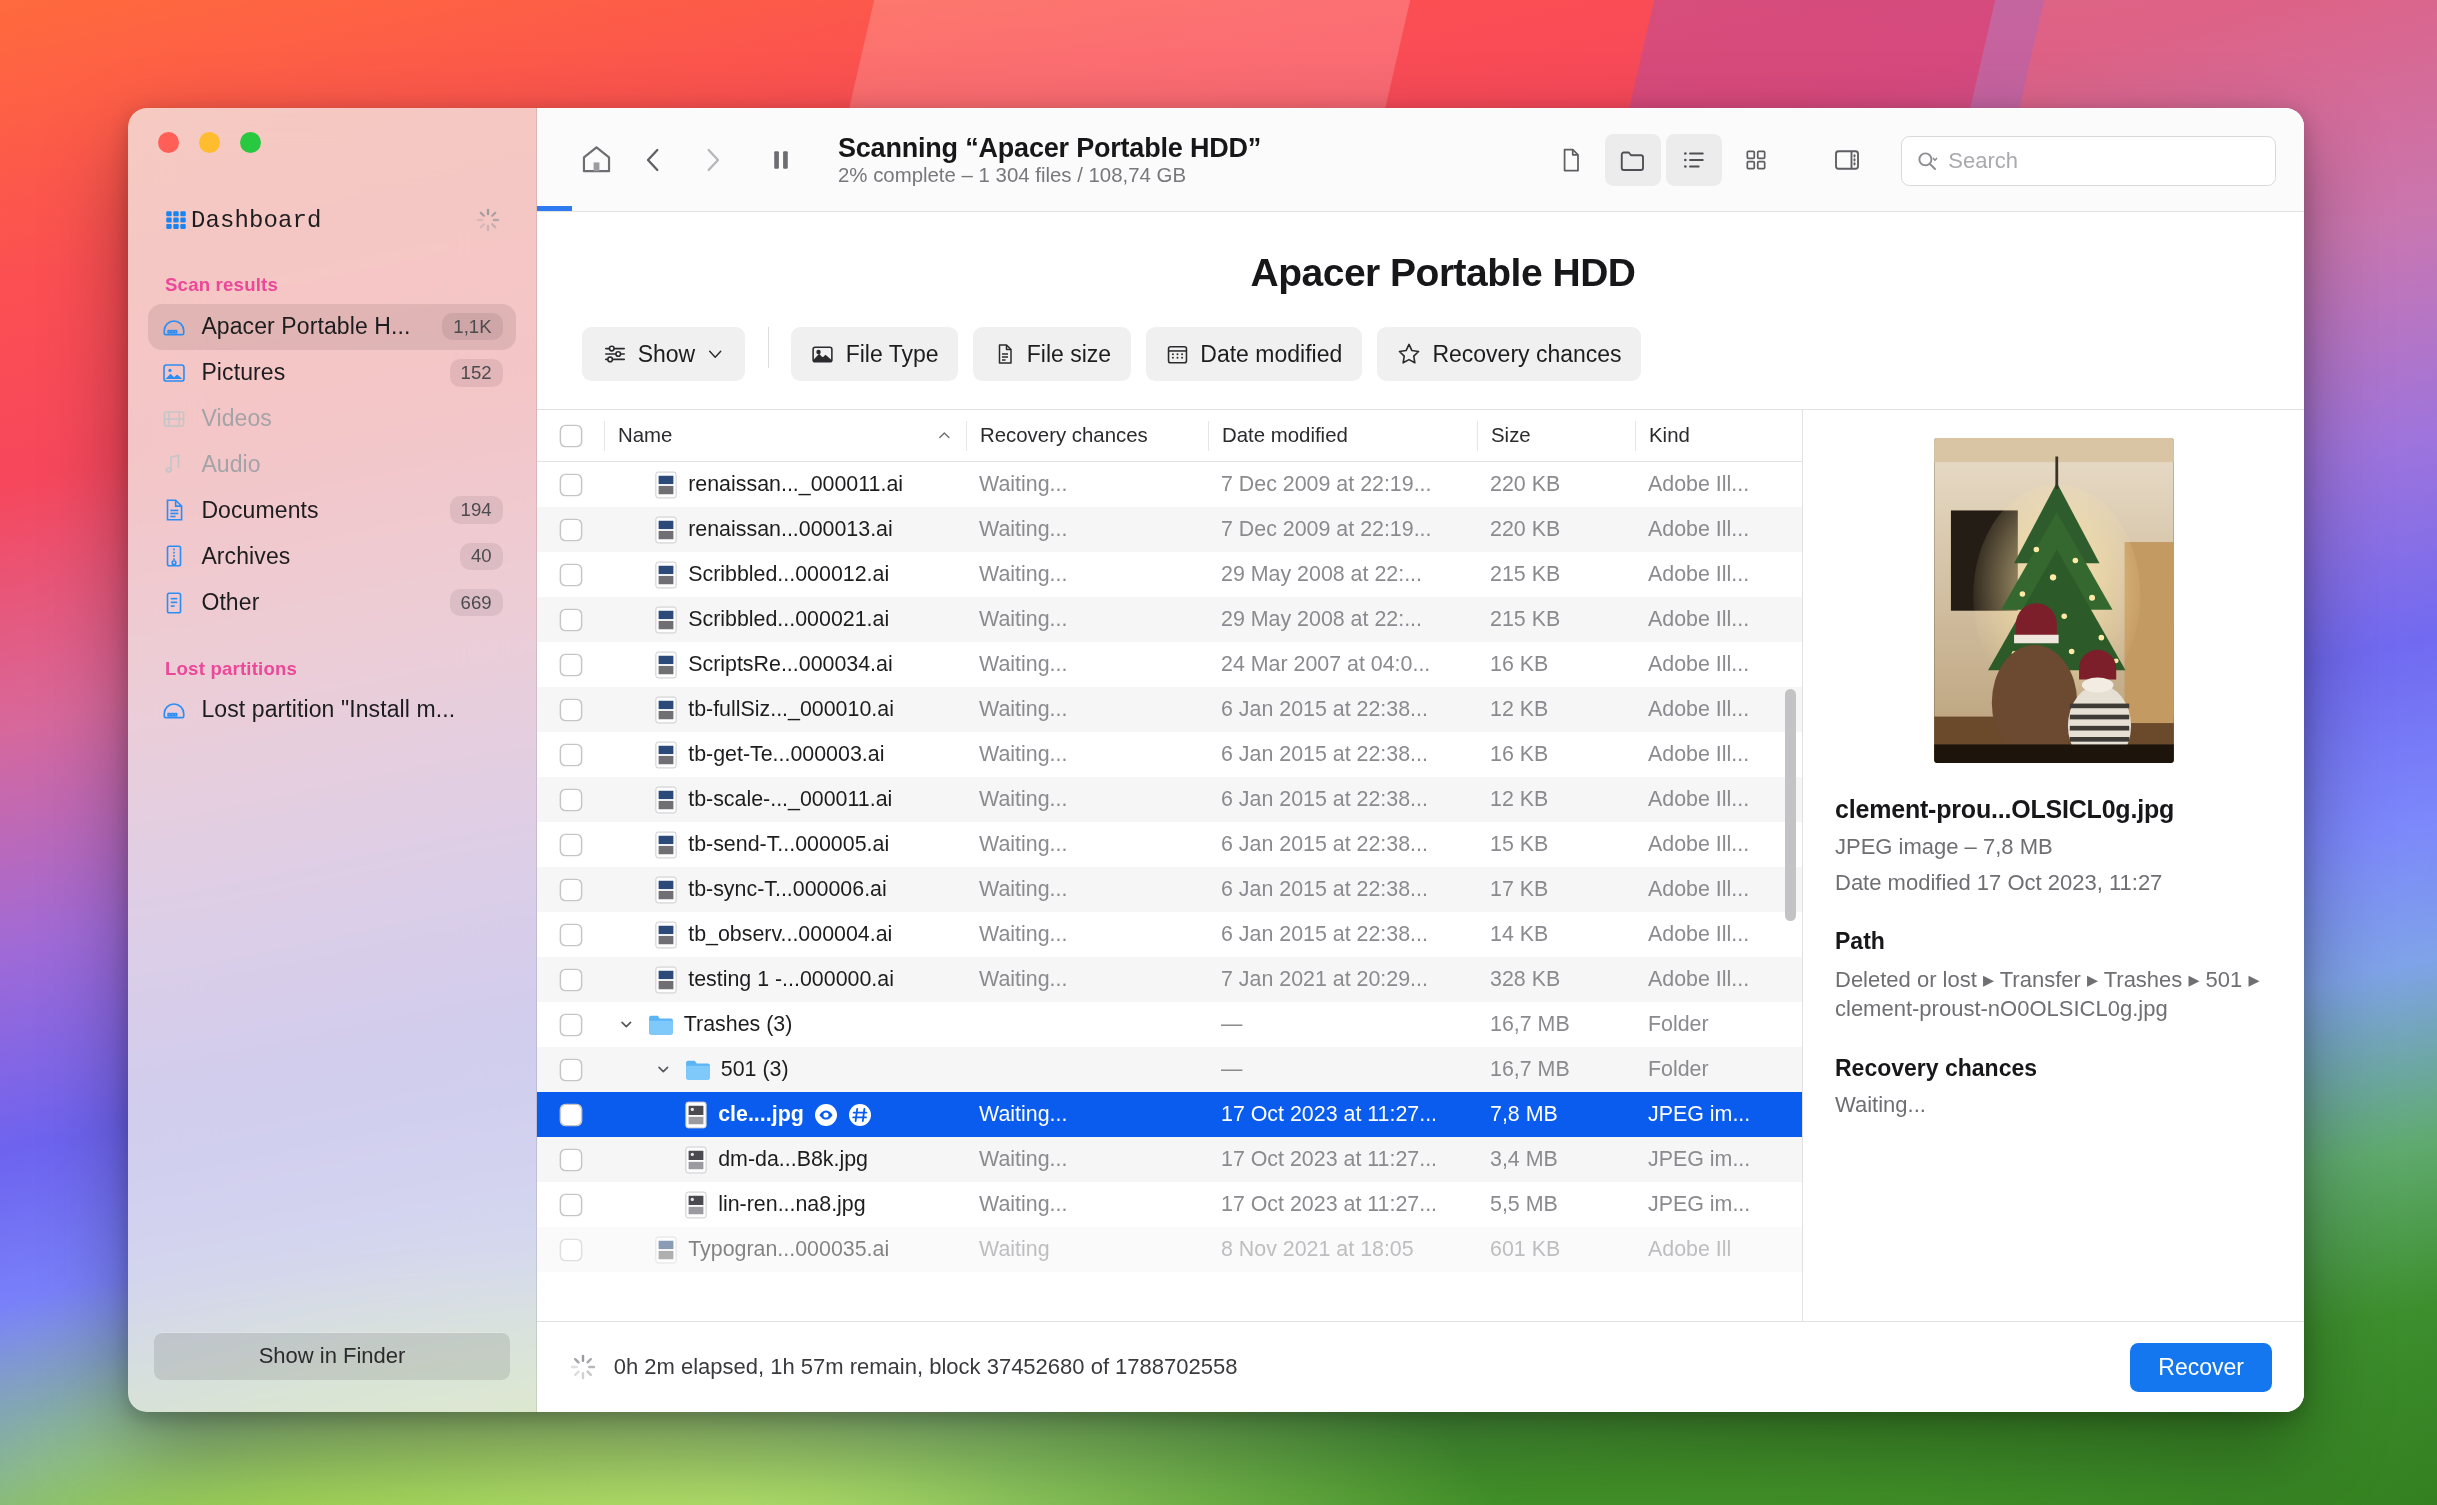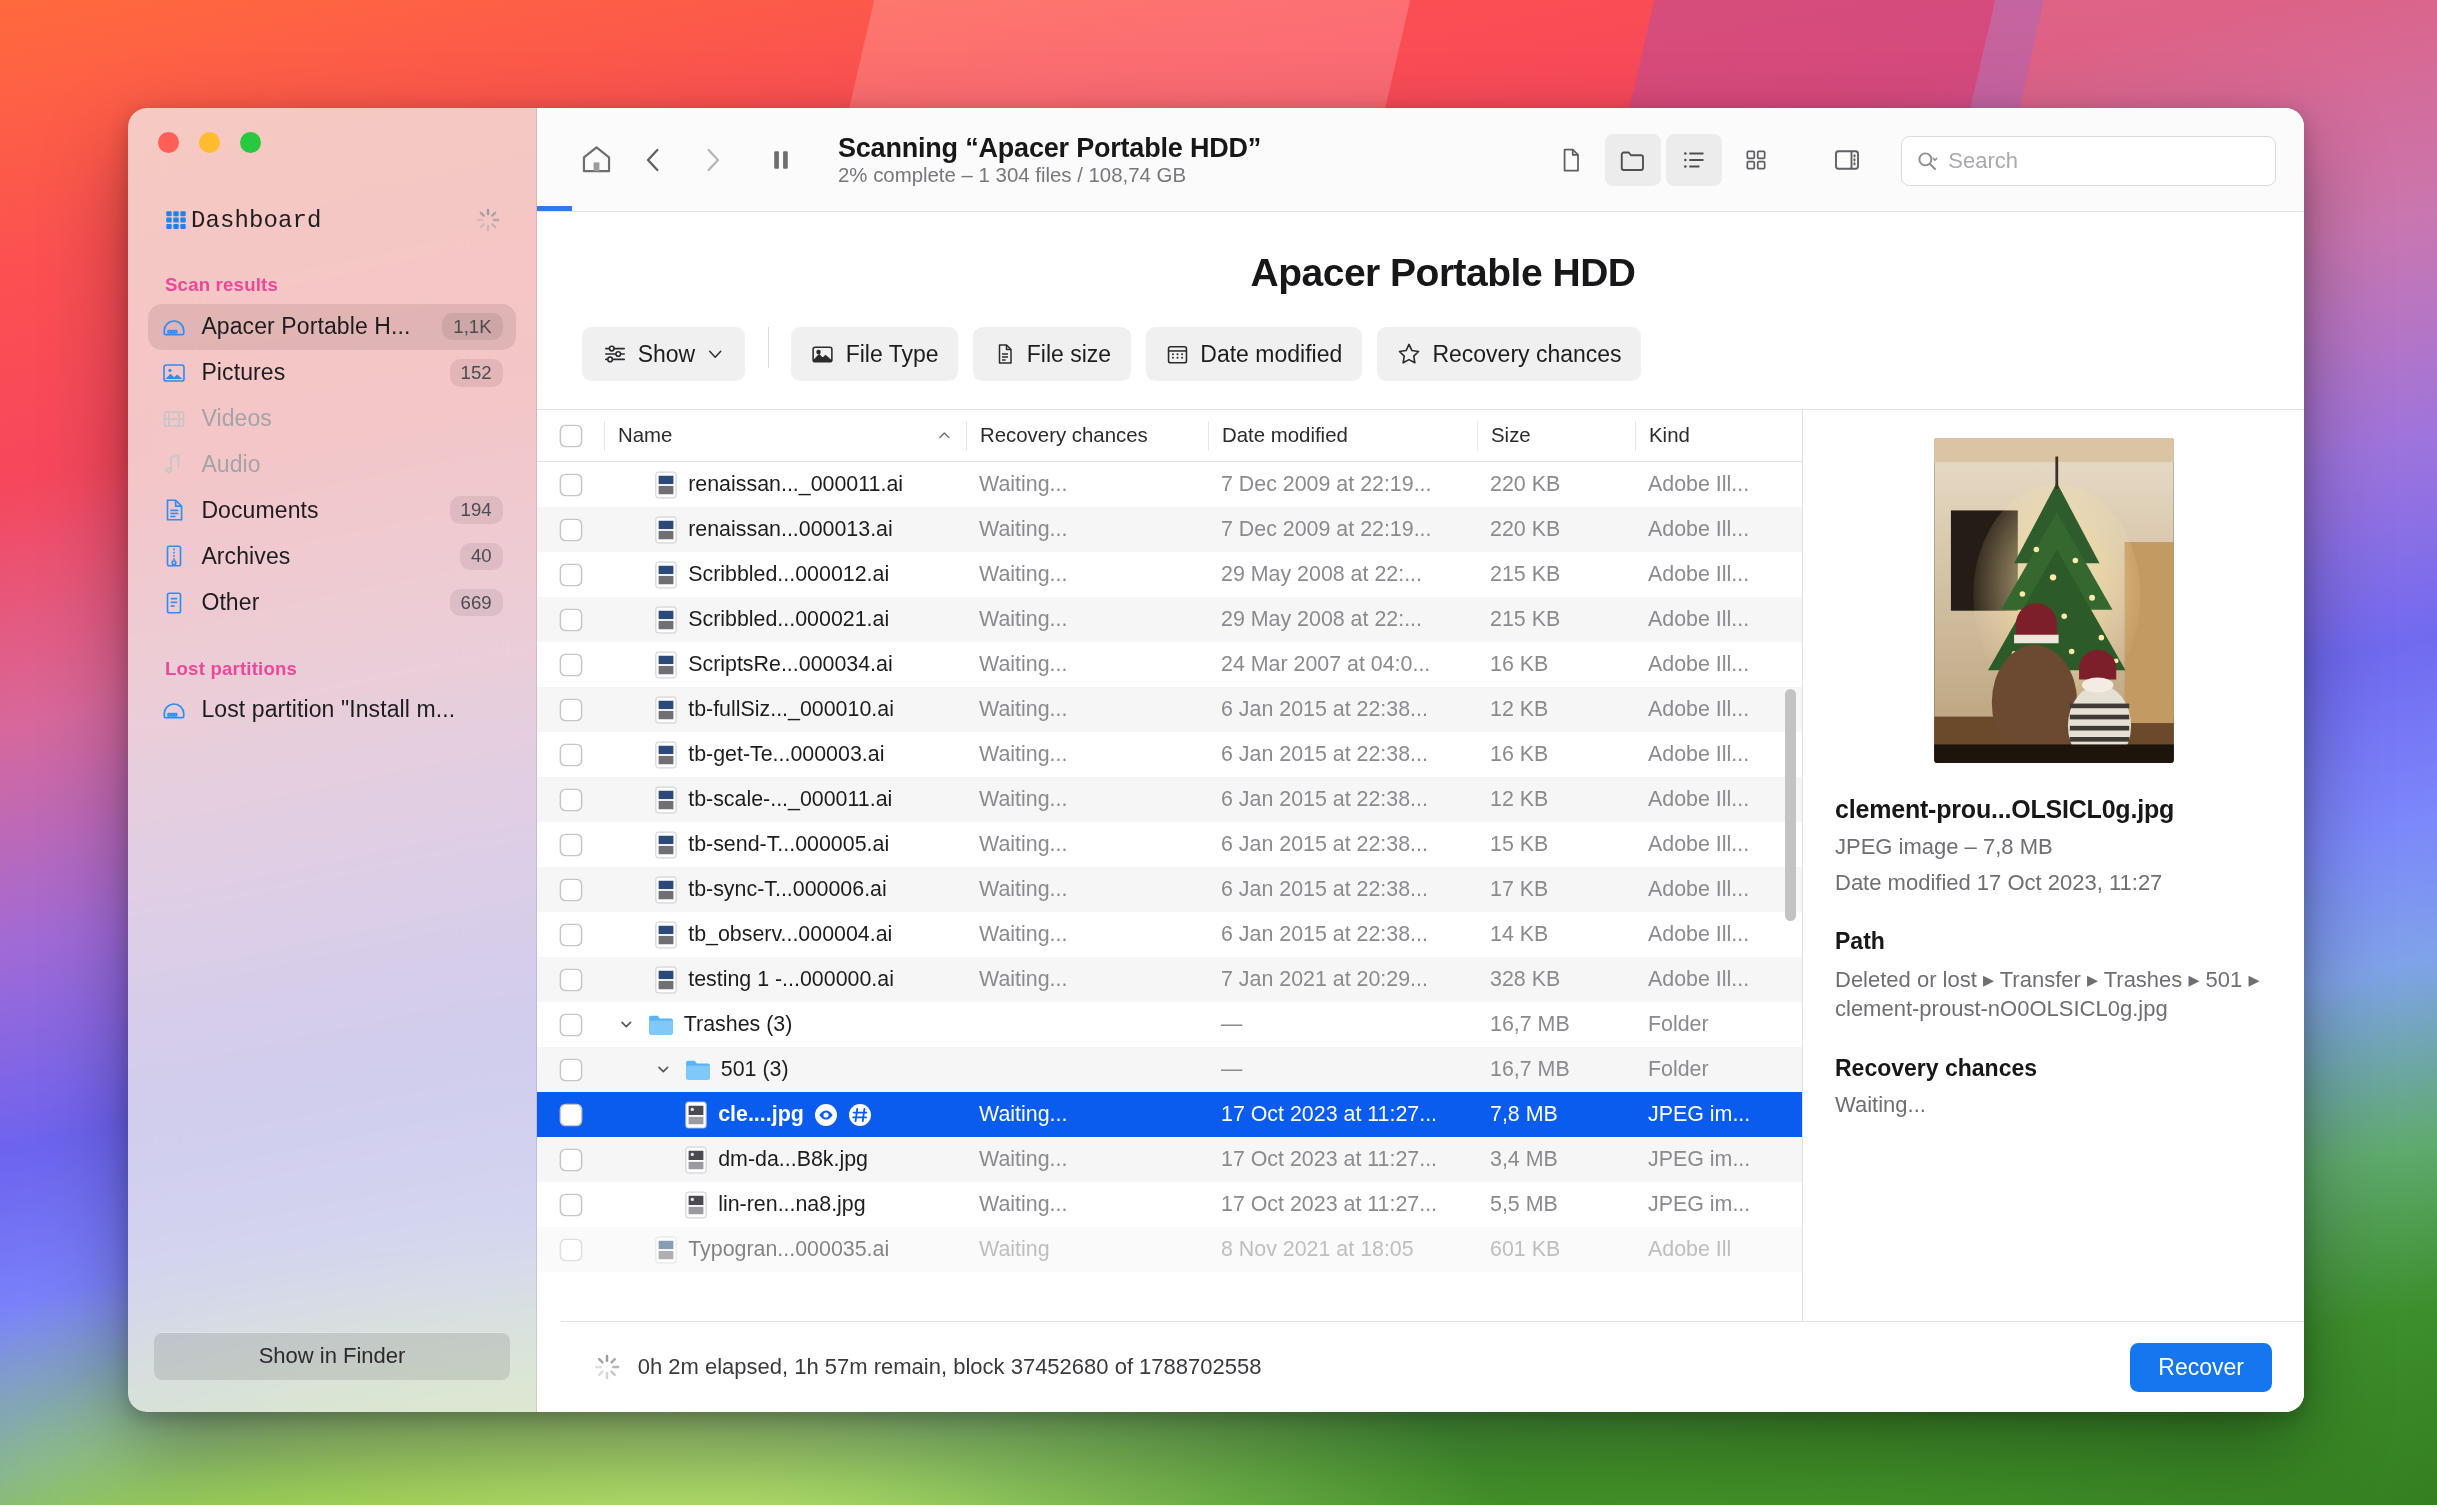--- a/index.html
+++ b/index.html
@@ -195,21 +195,21 @@
   }
   .d-title { font-size: 25px; font-weight: 700; color: #17171a; letter-spacing: -0.2px;
              white-space: nowrap; overflow: hidden; text-overflow: ellipsis; }
   .d-line { font-size: 22px; color: #6e6e73; margin-top: 10.2px; }
   .d-head { font-size: 23px; font-weight: 700; color: #17171a; margin-top: 32px; }
   .d-path { font-size: 22px; color: #6e6e73; margin-top: 9.3px; line-height: 1.33; word-break: break-word; }
 
   
   .statusbar {
     height: 91px; flex: 0 0 91px; border-top: 0.9px solid #e1e1e1;
-    display: flex; align-items: center; padding: 0 32px 0 32px; gap: 16.7px; background: #fff; margin-left: 24px;
+    display: flex; align-items: center; padding: 0 32px 0 32px; gap: 16.7px; background: #fff;
   }
   .status-text { font-size: 22px; color: #3a3a3e; }
   .recover-btn {
     margin-left: auto; background: #1477ef; color: #fff; border: none;
     font-family: inherit; font-size: 23px; font-weight: 500;
     padding: 11px 28px; border-radius: 8.4px; cursor: default;
   }
 
   svg { display: block; }
 </style>

